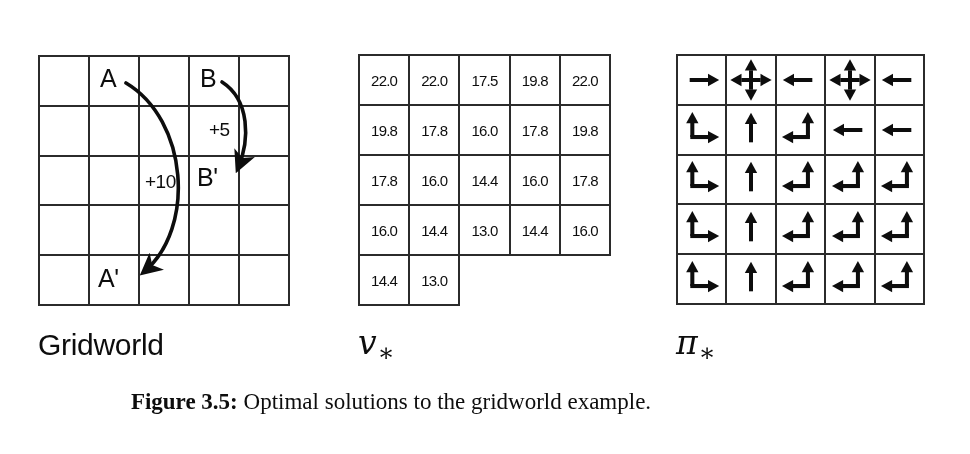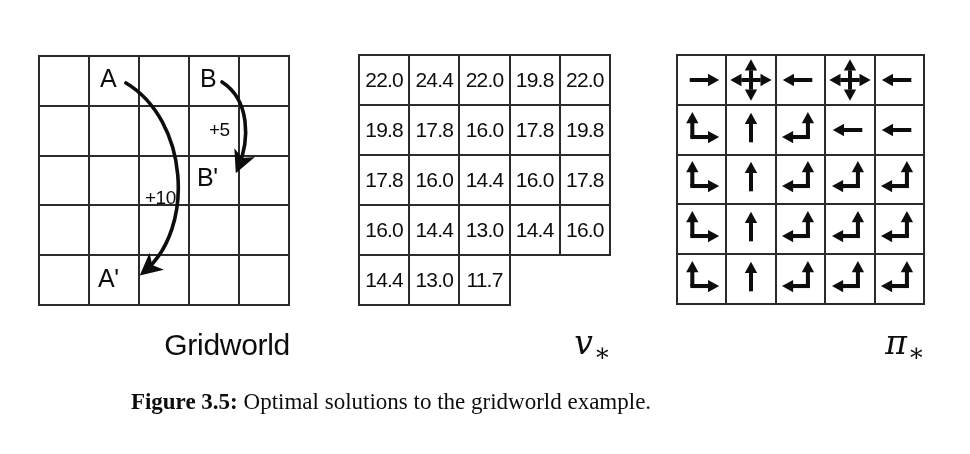--- a/index.html
+++ b/index.html
@@ -59,42 +59,42 @@
   #label-Ap { left: 98px;  top: 266px; }
   #label-Bp { left: 197px; top: 165px; }
   .reward-label {
     position: absolute;
     font-size: 19px;
     font-weight: 500;
     color: #0d0d0d;
     line-height: 1;
     letter-spacing: -0.5px;
   }
-  #reward-10 { left: 145px; top: 172px; margin-top: 16px; }
+  #reward-10 { left: 145px; top: 172px; }
   #reward-5  { left: 209px; top: 120px; }
   #gw-arrows {
     position: absolute;
     left: 0; top: 0;
     width: 970px; height: 454px;
     pointer-events: none;
   }
   
   #value-grid {
     left: 358px;
     top: 54px;
     width: 253px;
     height: 252px;
   }
   .value-cell {
     display: flex;
     align-items: center;
     justify-content: center;
   }
   .value-text {
-    font-size: 21px;
+    font-size: 15px;
     font-weight: 500;
     color: #0d0d0d;
     letter-spacing: -0.8px;
     font-family: "Liberation Sans", sans-serif;
     white-space: nowrap;
   }
   
   #policy-grid {
     left: 676px;
     top: 54px;
@@ -103,21 +103,21 @@
   }
   .policy-cell {
     display: flex;
     align-items: center;
     justify-content: center;
   }
   .policy-cell svg { display: block; }
   
   .panel-caption {
     position: absolute;
-    text-align: right;
+    text-align: left;
     color: #0d0d0d;
     line-height: 1;
   }
   #caption-gridworld {
     left: 38px;
     top: 330px;
     width: 252px;
     font-size: 30px;
     font-weight: 400;
     letter-spacing: -0.3px;
@@ -217,25 +217,25 @@
   <span class="gw-label" id="label-Bp">B'</span>
 
   <span class="reward-label" id="reward-10">+10</span>
   <span class="reward-label" id="reward-5">+5</span>
 
   <div class="grid" id="value-grid">
     <div class="cell value-cell">
         <span class="value-text">22.0</span>
       </div>
     <div class="cell value-cell">
-        <span class="value-text">24.4</span>
-      </div>
-    <div class="cell value-cell">
         <span class="value-text">22.0</span>
       </div>
+    <div class="cell value-cell">
+        <span class="value-text">17.5</span>
+      </div>
 
     <div class="cell value-cell">
         <span class="value-text">19.8</span>
       </div>
     <div class="cell value-cell">
         <span class="value-text">22.0</span>
       </div>
     <div class="cell value-cell">
         <span class="value-text">19.8</span>
       </div>
@@ -282,23 +282,20 @@
         <span class="value-text">14.4</span>
       </div>
     <div class="cell value-cell">
         <span class="value-text">16.0</span>
       </div>
     <div class="cell value-cell">
         <span class="value-text">14.4</span>
       </div>
     <div class="cell value-cell">
         <span class="value-text">13.0</span>
-      </div>
-    <div class="cell value-cell">
-        <span class="value-text">11.7</span>
       </div>
   </div>
 
   <div class="grid" id="policy-grid">
       <div class="cell policy-cell">
         <svg width="44" height="44" viewBox="0 0 50 50" xmlns="http://www.w3.org/2000/svg">
           <line x1="11" y1="25" x2="33" y2="25" stroke="#0d0d0d" stroke-width="4.6" stroke-linecap="butt"></line>
           <polygon points="44.5,25.0 31.8,18.0 31.8,32.0" fill="#0d0d0d"></polygon>
         </svg>
       </div>

